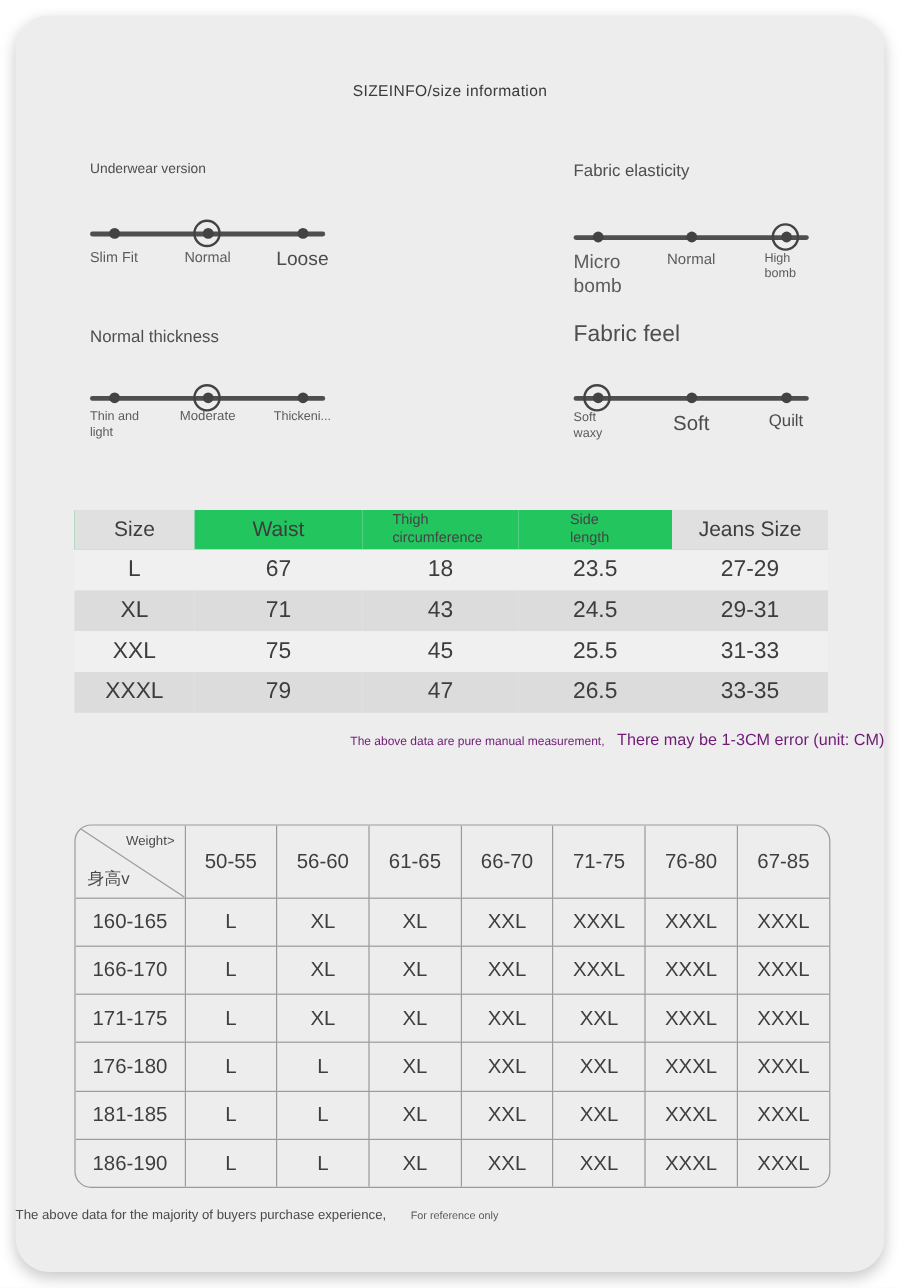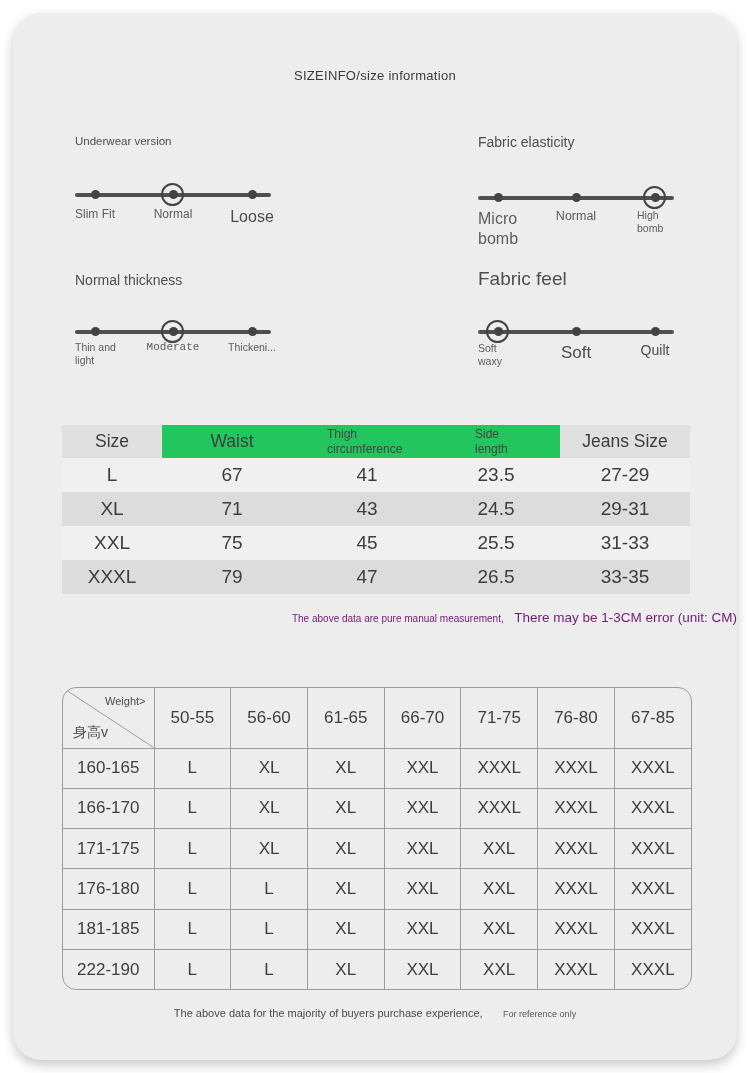--- a/index.html
+++ b/index.html
@@ -29,21 +29,21 @@
   .opt-0{left:0;text-align:left;}
   .opt-1{left:98px;transform:translateX(-50%);text-align:center;white-space:nowrap;}
   .opt-2{left:177px;transform:translateX(-50%);text-align:center;}
   .s0 .opt-0{left:20px;transform:translateX(-50%);white-space:nowrap;font-size:12px;}
   .s0 .opt-1{font-size:12px;}
   .s0 .opt-2{font-size:16px;color:#4c4c4c;white-space:nowrap;}
   .s1 .opt-0{width:42px;font-size:16px;}
   .s1 .opt-1{font-size:12.5px;}
   .s1 .opt-2{width:40px;font-size:10.5px;text-align:left;transform:translateX(-45%);}
   .s2 .opt-0{width:62px;font-size:10.5px;}
-  .s2 .opt-1{font-size:11px;font-family:Liberation Mono, monospace;}
+  .s2 .opt-1{font-size:11px;}
   .s2 .opt-2{font-size:10.5px;white-space:nowrap;}
   .s3 .opt-0{width:38px;font-size:10.5px;}
   .s3 .opt-1{font-size:17px;color:#4c4c4c;}
   .s3 .opt-2{font-size:14px;color:#4c4c4c;white-space:nowrap;}
 
   
   .size-table{position:absolute;left:49px;top:412px;width:628px;border-collapse:collapse;table-layout:fixed;}
   .size-table th,.size-table td{padding:0;text-align:center;font-weight:400;color:#3d3d3d;}
   .size-table thead tr{height:33px;background:#22c55e;}
   .size-table thead th.edge{background:#e0e0e0;}
@@ -63,21 +63,21 @@
   .matrix{position:absolute;left:49px;top:674px;width:628px;height:301px;border:1px solid #9b9b9b;border-radius:14px;overflow:hidden;}
   .matrix table{width:100%;height:100%;border-collapse:collapse;table-layout:fixed;}
   .matrix th,.matrix td{border-right:1px solid #9b9b9b;border-bottom:1px solid #9b9b9b;padding:0;text-align:center;font-weight:400;color:#3e3e3e;font-size:17px;}
   .matrix th:last-child,.matrix td:last-child{border-right:none;}
   .matrix tbody tr:last-child td{border-bottom:none;}
   .matrix thead tr{height:60px;}
   .matrix .corner{position:relative;}
   .matrix .corner svg{position:absolute;left:0;top:0;width:100%;height:100%;}
   .matrix .corner .corner-top{position:absolute;top:7px;right:8px;font-size:11px;color:#4a4a4a;}
   .matrix .corner .corner-bottom{position:absolute;bottom:6px;left:10px;font-size:14px;color:#4a4a4a;}
-  .footnote{position:absolute;top:990px;left:0;width:100%;text-align:center;color:#4a4a4a;}
+  .footnote{position:absolute;top:990px;left:0;width:100%;color:#4a4a4a;}
   .footnote .main{font-size:11px;}
   .footnote .small{font-size:9px;margin-left:16px;color:#585858;}
 </style>
 </head>
 <body>
 
 <div class="card">
   <h1 class="title">SIZEINFO/size information</h1>
 
   <div>
@@ -157,21 +157,21 @@
           <th class="big">Waist</th>
           <th class="col-2"><span class="hdr-inner">Thigh circumference</span></th>
           <th class="col-3"><span class="hdr-inner">Side length</span></th>
           <th class="big edge">Jeans Size</th>
         </tr>
       </thead>
     <tbody>
         <tr>
           <td>L</td>
           <td>67</td>
-          <td>41</td>
+          <td>18</td>
           <td>23.5</td>
           <td>27-29</td>
         </tr>
         <tr>
           <td>XL</td>
           <td>71</td>
           <td>43</td>
           <td>24.5</td>
           <td>29-31</td>
         </tr>
@@ -272,21 +272,21 @@
             <td>181-185</td>
             <td>L</td>
             <td>L</td>
             <td>XL</td>
             <td>XXL</td>
             <td>XXL</td>
             <td>XXXL</td>
             <td>XXXL</td>
           </tr>
           <tr>
-            <td>222-190</td>
+            <td>186-190</td>
             <td>L</td>
             <td>L</td>
             <td>XL</td>
             <td>XXL</td>
             <td>XXL</td>
             <td>XXXL</td>
             <td>XXXL</td>
           </tr>
         </tbody>
     </table>

